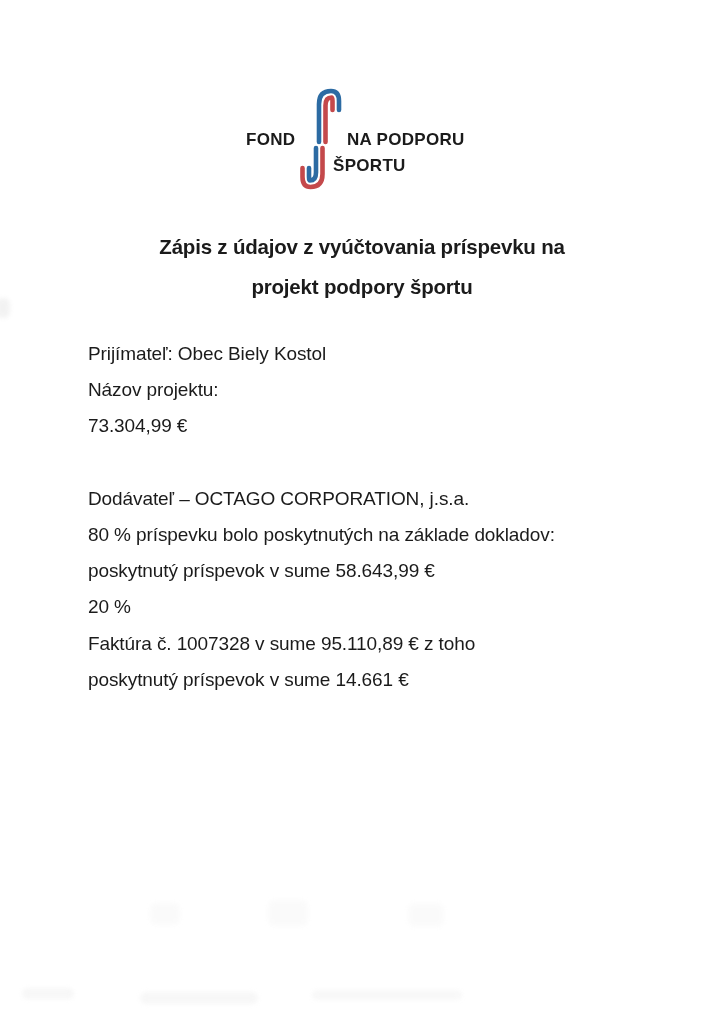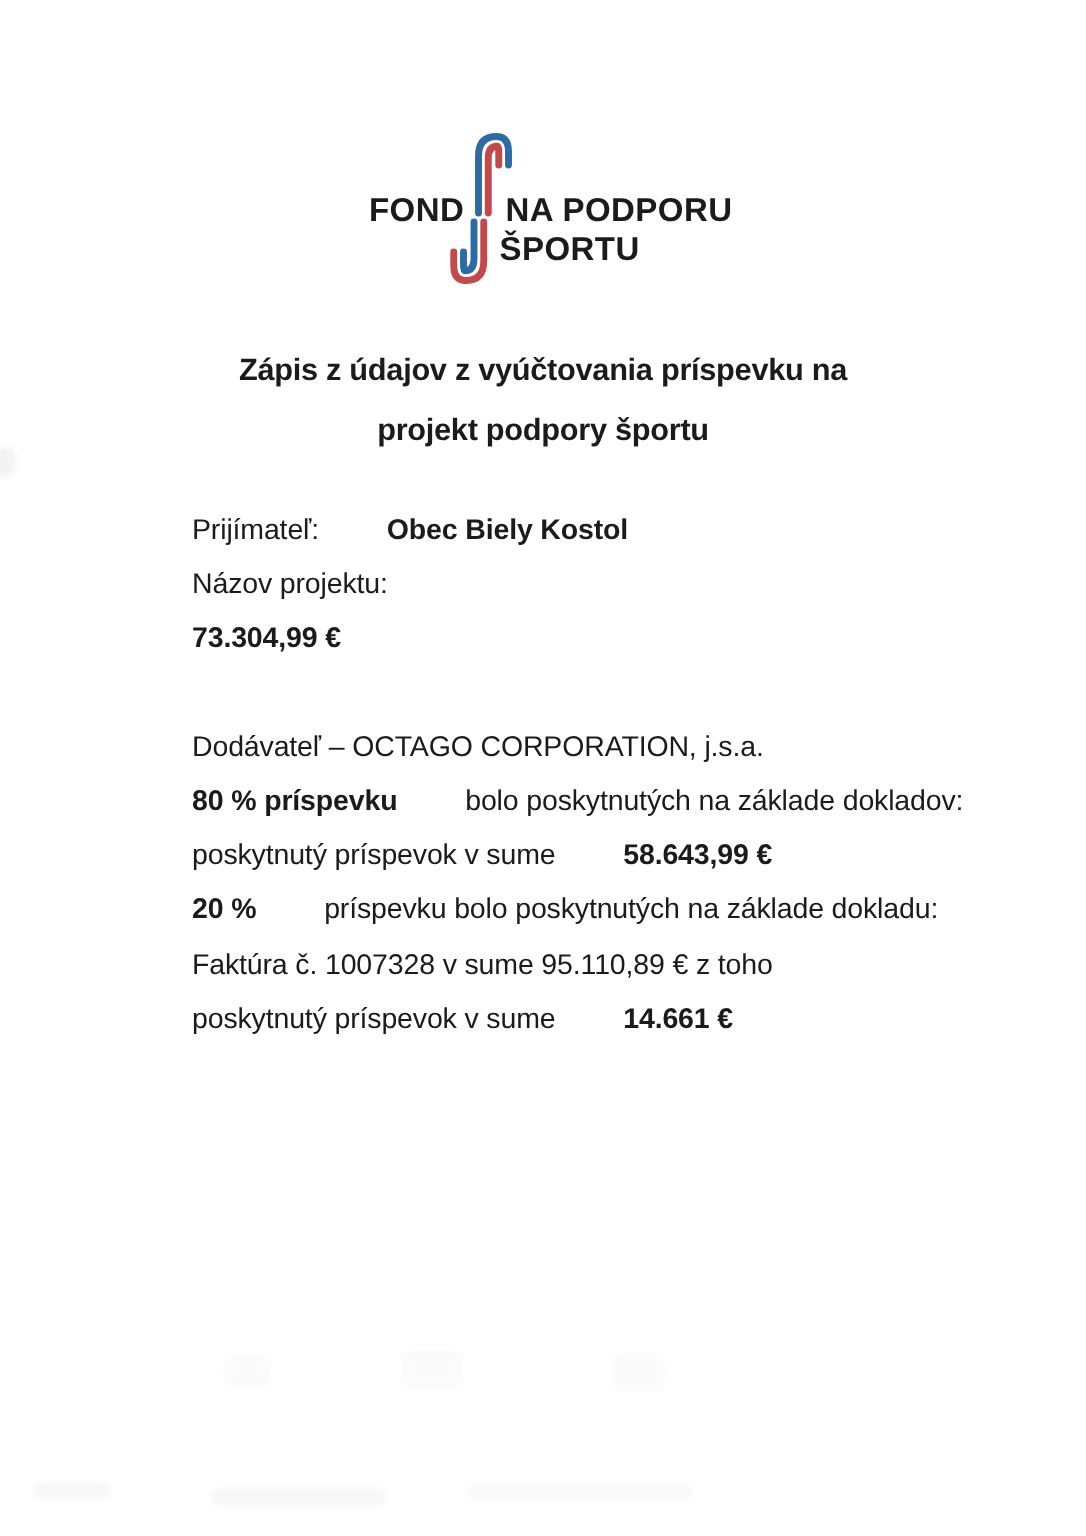--- a/index.html
+++ b/index.html
@@ -20,27 +20,27 @@
   .logo {
     position: absolute;
     top: 0;
     left: 0;
     width: 724px;
     height: 210px;
   }
   .logo-word {
     position: absolute;
     font-weight: bold;
-    font-size: 22px;
+    font-size: 17px;
     line-height: 23px;
     letter-spacing: 0.3px;
     white-space: nowrap;
   }
   #logo-fond      { top: 128px; left: 246px; }
-  #logo-napodporu { top: 128px; left: 337px; }
+  #logo-napodporu { top: 128px; left: 347px; }
   #logo-sportu    { top: 154px; left: 333px; }
   #logo-icon {
     position: absolute;
     top: 84px;
     left: 292px;
   }
 
   
   .doc-title {
     position: absolute;
@@ -67,22 +67,22 @@
     right: 40px;
   }
   .line {
     height: 36.2px;
     display: flex;
     align-items: center;
     font-size: 19px;
     letter-spacing: -0.1px;
     white-space: pre-wrap;
   }
-  .line span { white-space: pre; margin-left: 40px; }
-  .b { font-weight: bold; }
+  .line span { white-space: pre; }
+  .b { font-weight: normal; }
   .i { font-style: italic; }
 
   
   .smudge {
     position: absolute;
     background: #e9e9e9;
     border-radius: 6px;
     filter: blur(2px);
     opacity: 0.55;
   }
@@ -117,21 +117,21 @@
 </div>
 
 <div class="doc-body">
     <div class="line"><span>Prijímateľ: </span><span class="b">Obec Biely Kostol</span></div>
     <div class="line"><span>Názov projektu: </span></div>
     <div class="line"><span class="b">73.304,99 €</span></div>
     <div class="line"></div>
     <div class="line"><span>Dodávateľ – OCTAGO CORPORATION, j.s.a.</span></div>
     <div class="line"><span class="b">80 % príspevku</span><span> bolo poskytnutých na základe dokladov:</span></div>
     <div class="line"><span>poskytnutý príspevok v sume </span><span class="b">58.643,99 €</span></div>
-    <div class="line"><span class="b">20 %</span><span> príspevku bolo poskytnutých na základe dokladu:</span></div>
+    <div class="line"><span class="b">20 %</span></div>
     <div class="line"><span>Faktúra č. 1007328 v sume 95.110,89 € z toho</span></div>
     <div class="line"><span>poskytnutý príspevok v sume </span><span class="b">14.661 €</span></div>
   </div>
 
 <div class="smudge" id="smudge-left-edge"></div>
 <div class="smudge" id="smudge-mid-1"></div>
 <div class="smudge" id="smudge-mid-2"></div>
 <div class="smudge" id="smudge-mid-3"></div>
 <div class="smudge" id="smudge-bottom-1"></div>
 <div class="smudge" id="smudge-bottom-2"></div>

